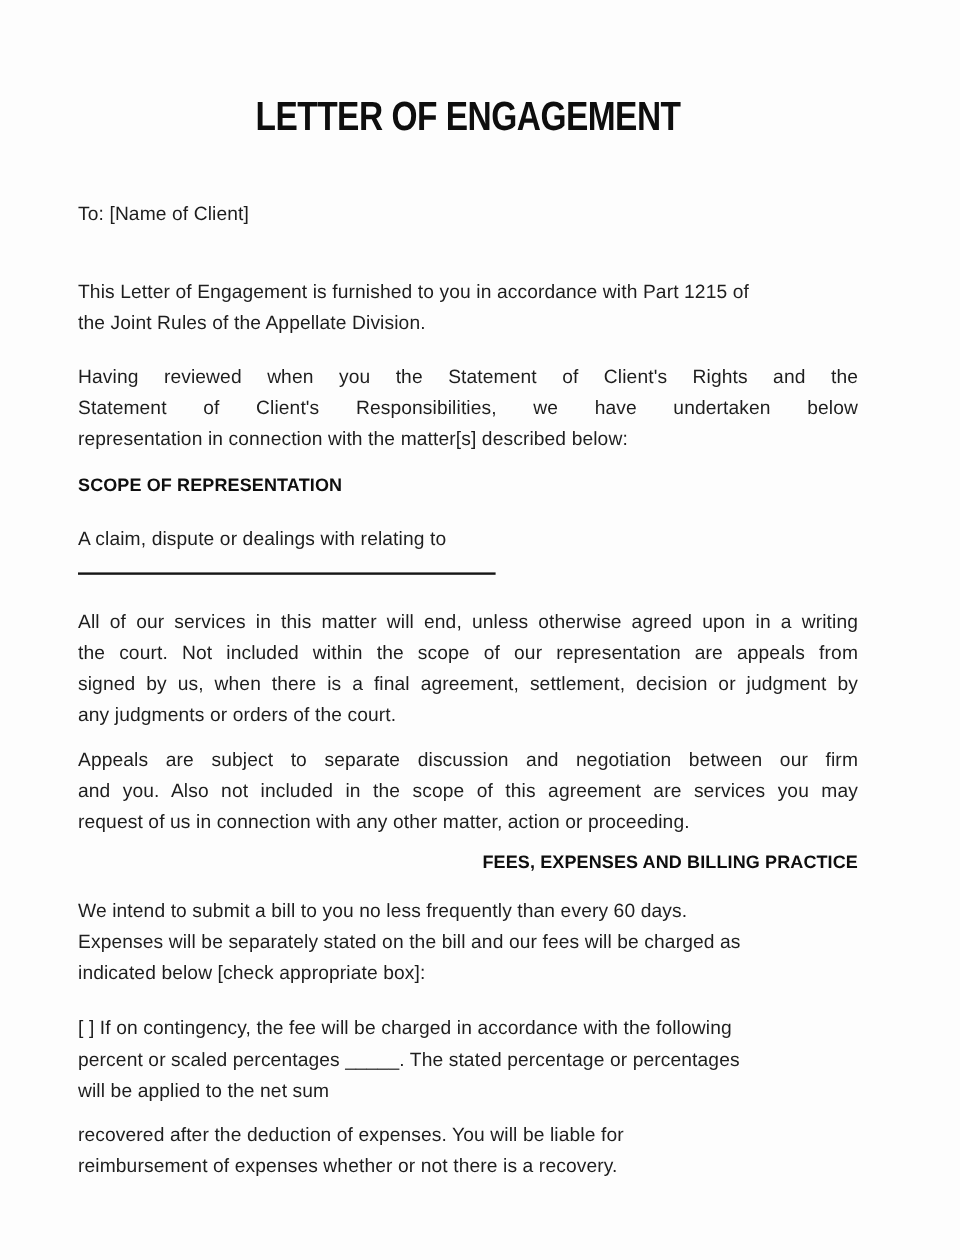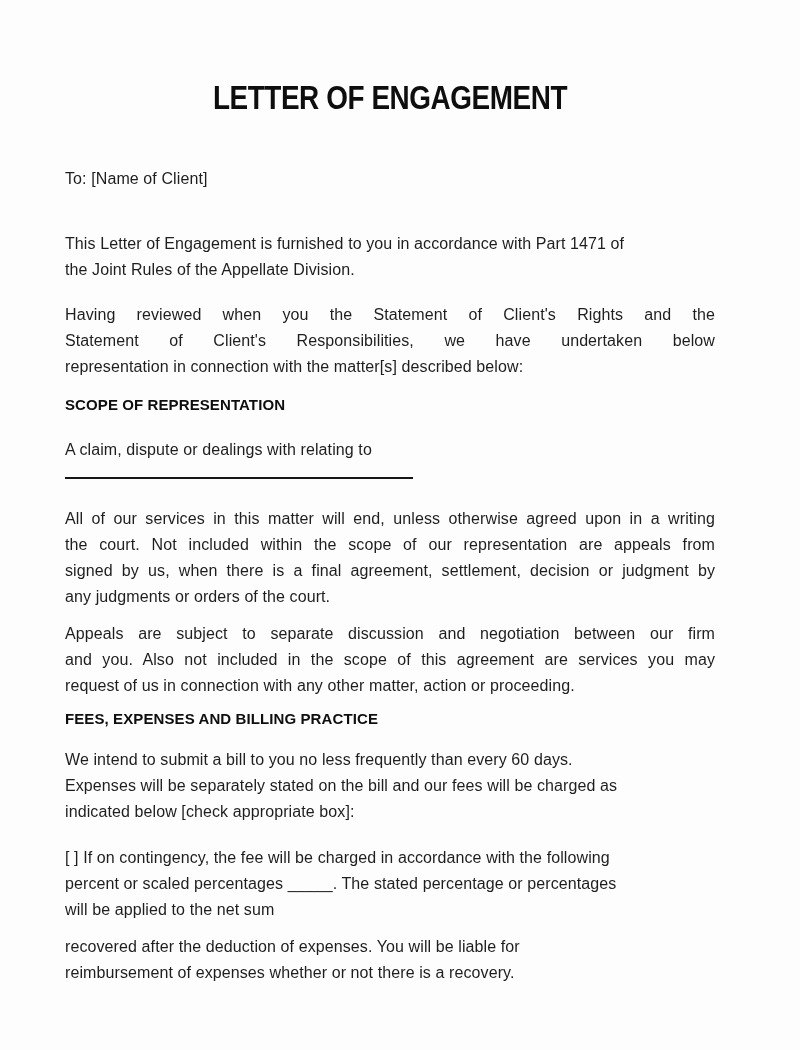--- a/index.html
+++ b/index.html
@@ -62,36 +62,36 @@
   .h-scope     { margin-bottom: 21px; }
   .p-claim     { margin-bottom: 14px; }
   .blank-rule {
     width: 348px;
     height: 0;
     border-top: 2px solid #161616;
     margin: 0 0 27px 0;
   }
   .p-services  { margin-bottom: 11px; }
   .p-appeals   { margin-bottom: 9px; }
-  .h-fees      { margin-bottom: 17px; }
+  .h-fees      { margin-bottom: 17px; text-align: right; }
   .p-billing   { margin-bottom: 20px; }
   .p-conting   { margin-bottom: 11px; }
   .p-recovery  { margin-bottom: 0; }
 </style>
 </head>
 <body>
 
 <div class="page">
 
   <h1 class="doc-title"><span class="squeeze">LETTER OF ENGAGEMENT</span></h1>
 
   <div class="para recipient">To: [Name of Client]</div>
 
   <div class="para p-intro">
-      <div class="line">This Letter of Engagement is furnished to you in accordance with Part 1471 of</div>
+      <div class="line">This Letter of Engagement is furnished to you in accordance with Part 1215 of</div>
       <div class="line">the Joint Rules of the Appellate Division.</div>
     </div>
 
   <div class="para p-undertake">
       <div class="line jl">Having reviewed when you the Statement of Client's Rights and the</div>
       <div class="line jl">Statement of Client's Responsibilities, we have undertaken below</div>
       <div class="line">representation in connection with the matter[s] described below:</div>
     </div>
 
   <h2 class="heading h-scope">SCOPE OF REPRESENTATION</h2>

